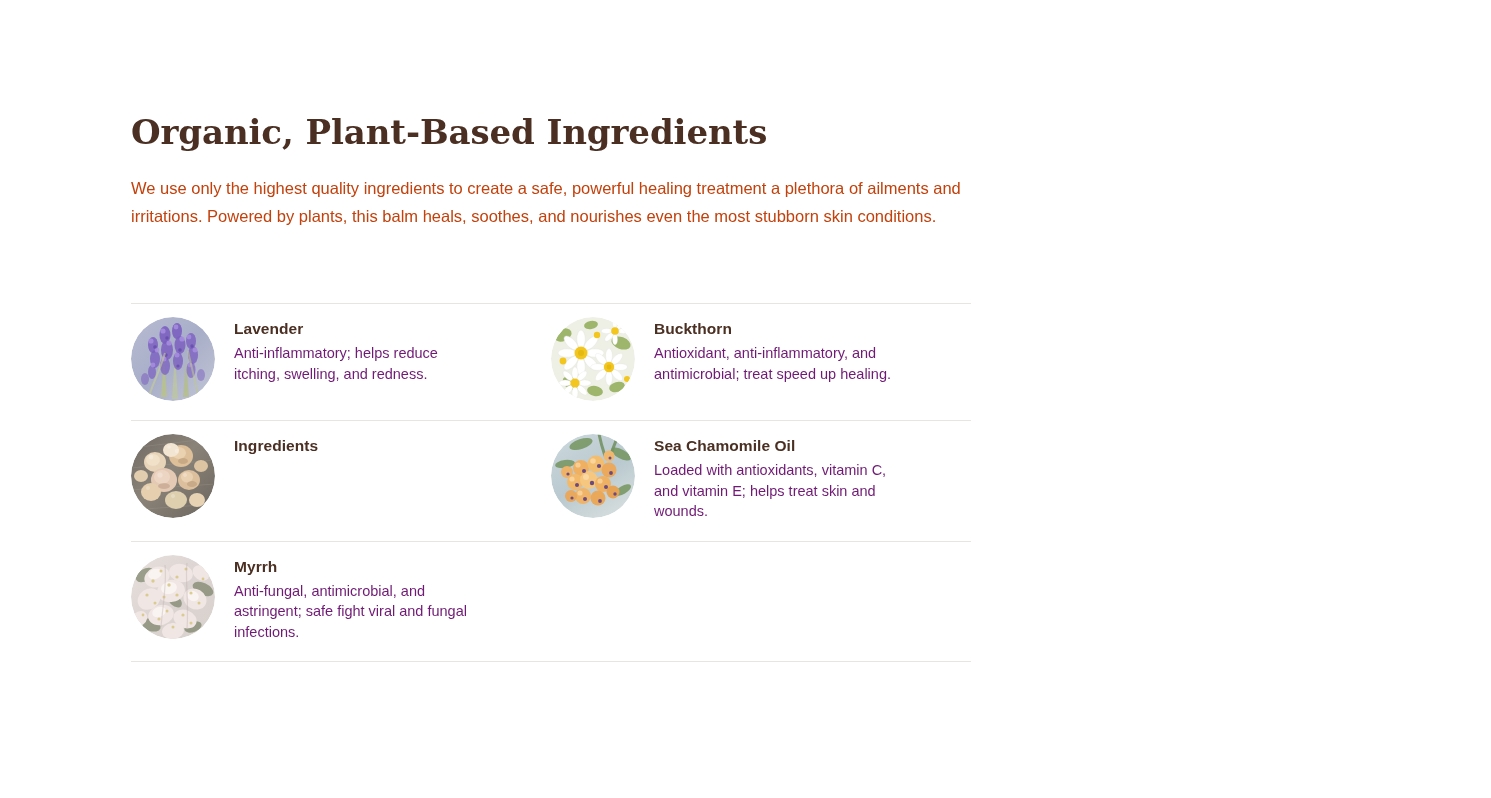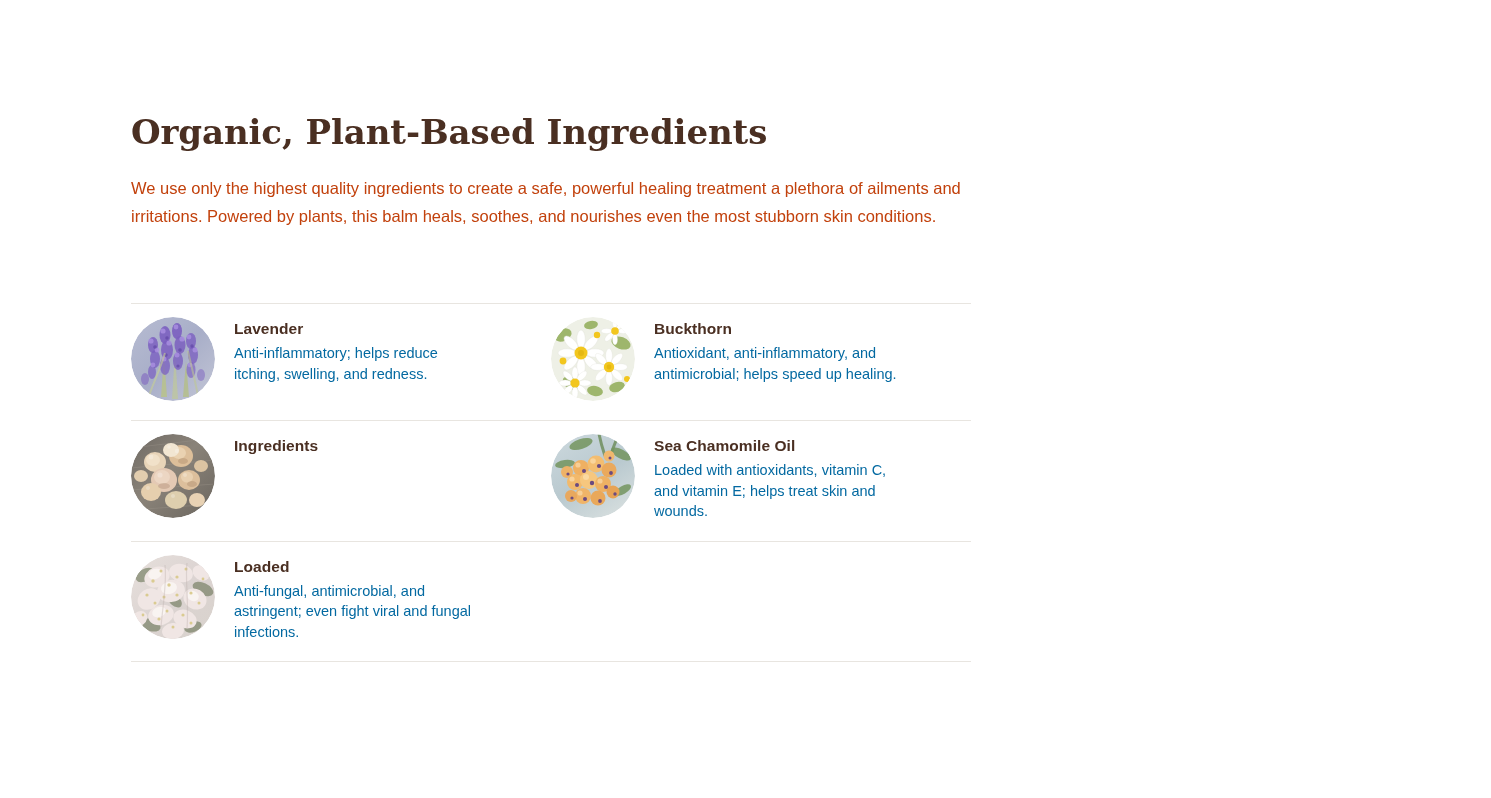--- a/index.html
+++ b/index.html
@@ -106,21 +106,21 @@
     line-height: 20px;
     font-weight: 700;
     color: #4a2f22;
     margin: 0;
     letter-spacing: 0.05px;
   }
   .ingredient-desc {
     font-family: "Liberation Sans", sans-serif;
     font-size: 14.5px;
     line-height: 20.5px;
-    color: #0369a1;
+    color: #701a75;
     margin: 0;
     padding-top: 4px;
     max-width: 252px;
   }
   .col-right .ingredient-desc { max-width: 246px; }
 
   
   .row-1 .col-left .ingredient-thumb { margin-top: 0px; }
 </style>
 </head>
@@ -277,21 +277,21 @@
                 </g>
                 <g fill="#d8a907" opacity="0.5">
                   <circle cx="30" cy="36" r="3"></circle>
                   <circle cx="58" cy="50" r="2.4"></circle>
                 </g>
               </g>
             </svg>
           </div>
           <div class="ingredient-text">
             <h3 class="ingredient-name">Buckthorn</h3>
-            <p class="ingredient-desc">Antioxidant, anti-inflammatory, and antimicrobial; helps speed up healing.</p>
+            <p class="ingredient-desc">Antioxidant, anti-inflammatory, and antimicrobial; treat speed up healing.</p>
           </div>
         </div>
 
       </div>
 
       <hr class="divider">
 
       <div class="ingredient-row row-2">
 
         <div class="ingredient-cell col-left">
@@ -490,22 +490,22 @@
                     <circle cx="33" cy="42" r="1.5"></circle>
                 </g>
                 <g fill="#c9bcb8" opacity="0.4">
                   <path d="M34 10 C36 28 32 48 30 72" stroke="#bfb2ae" stroke-width="1.2" fill="none"></path>
                   <path d="M56 8 C54 26 58 46 56 74" stroke="#bfb2ae" stroke-width="1.2" fill="none"></path>
                 </g>
               </g>
             </svg>
           </div>
           <div class="ingredient-text">
-            <h3 class="ingredient-name">Loaded</h3>
-            <p class="ingredient-desc">Anti-fungal, antimicrobial, and astringent; even fight viral and fungal infections.</p>
+            <h3 class="ingredient-name">Myrrh</h3>
+            <p class="ingredient-desc">Anti-fungal, antimicrobial, and astringent; safe fight viral and fungal infections.</p>
           </div>
         </div>
 
         <div class="ingredient-cell col-right empty">
           <div class="ingredient-thumb"></div>
           <div class="ingredient-text">
             <h3 class="ingredient-name"></h3>
             <p class="ingredient-desc"></p>
           </div>
         </div>

